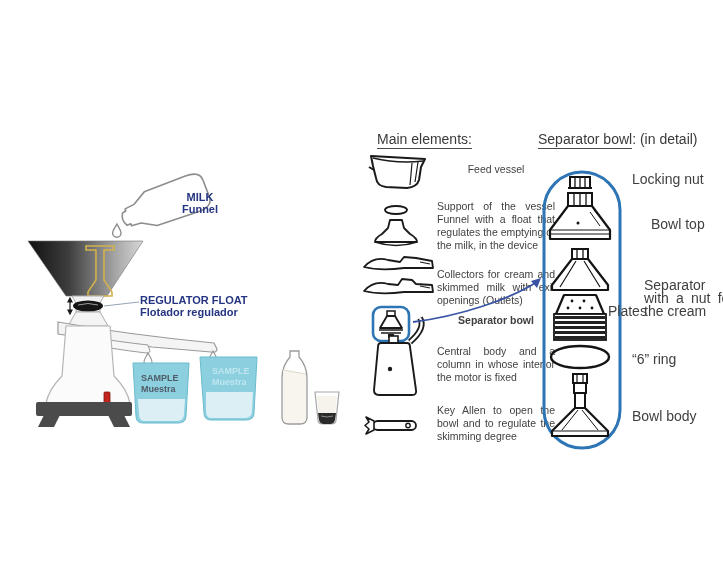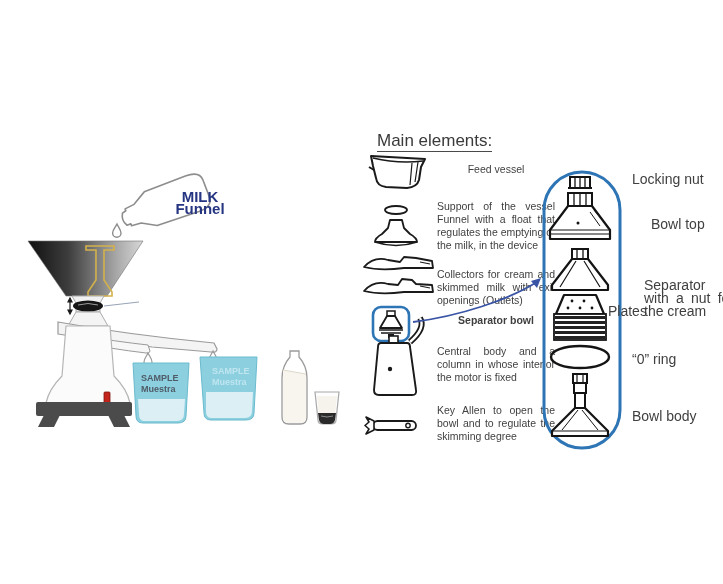--- a/index.html
+++ b/index.html
@@ -1,20 +1,20 @@
 <!DOCTYPE html>
 <html><head>
 <meta charset="utf-8">
 <style>
   html,body{margin:0;padding:0;background:#fff;}
   .canvas{position:relative;width:723px;height:584px;background:#fff;overflow:hidden;
           font-family:"Liberation Sans",sans-serif;color:#3d3d3d;}
   .abs{position:absolute;}
-  .navy{color:#253581;font-weight:bold;line-height:12px;font-size:15px;text-align:center;}
-  .heading{font-size:17px;color:#3a3a3a;white-space:nowrap;}
+  .navy{color:#253581;font-weight:bold;line-height:12px;font-size:11px;text-align:center;}
+  .heading{font-size:14px;color:#3a3a3a;white-space:nowrap;}
   .heading .u{border-bottom:1px solid #4a4a4a;padding-bottom:1px;}
   .desc{font-size:10.5px;line-height:13px;width:118px;text-align:justify;color:#3f3f3f;}
   .desc.single{text-align:center;}
   .bold{font-weight:bold;}
   .partlabel{font-size:14px;line-height:13px;color:#3f3f3f;white-space:nowrap;}
   .partlabel.wrap{white-space:normal;width:90px;text-align:justify;}
   .sample{font-size:9px;font-weight:bold;line-height:11px;text-align:left;}
   .s1{color:#4f5b66;}
   .s2{color:#bfe5ef;}
   svg{display:block;}
@@ -86,20 +86,24 @@
       <path d="M317,396 L337,396 L335,414 L319,414 Z" fill="#f6f3ec"></path>
       <path d="M318,413 L336,413 L335,420 Q334,424 330,424 L324,424 Q320,424 319,420 Z" fill="#2a2a2a"></path>
       <path d="M321,416 Q327,418 333,416" stroke="#8a8a8a" stroke-width="1" fill="none"></path>
     </g>
   </svg>
 
   <div class="abs navy" style="left:168px;top:191px;width:64px;">
     <div>MILK</div>
     <div>Funnel</div>
   </div>
+  <div class="abs navy" style="left:140px;top:294px;width:160px;text-align:left;">
+    <div>REGULATOR FLOAT</div>
+    <div>Flotador regulador</div>
+  </div>
   <div class="abs sample s1" style="left:141px;top:373px;">
     <div>SAMPLE</div>
     <div>Muestra</div>
   </div>
   <div class="abs sample s2" style="left:212px;top:366px;">
     <div>SAMPLE</div>
     <div>Muestra</div>
   </div>
 
   <div class="abs heading" style="left:377px;top:131px;">
@@ -151,20 +155,23 @@
     <circle cx="44" cy="11.5" r="2.2" fill="none" stroke="#1a1a1a" stroke-width="1.4"></circle>
     <path d="M10,7 L2,3 L5,8 L1,11.5 L5,15 L2,20 L10,16 Z" fill="#fff" stroke="#1a1a1a" stroke-width="1.6" stroke-linejoin="round"></path>
   </svg>
   <div class="abs desc" style="left:437px;top:404px;">Key Allen to open the bowl and to regulate the skimming degree</div>
 
   <svg class="abs" style="left:405px;top:268px;" width="145" height="62" viewBox="0 0 145 62">
     <path d="M8,54 C55,48 103,32 132,14" fill="none" stroke="#3954a5" stroke-width="1.8"></path>
     <path d="M136,10 L126,13 L132,20 Z" fill="#3954a5"></path>
   </svg>
 
+  <div class="abs heading" style="left:538px;top:131px;">
+    <span class="u">Separator bowl</span><span>: (in detail)</span>
+  </div>
 
   <svg class="abs" style="left:540px;top:168px;" width="85" height="285" viewBox="0 0 85 285">
     <rect x="4" y="4" width="76" height="276" rx="38" fill="none" stroke="#2e75b6" stroke-width="3"></rect>
 
     <g stroke="#141414" fill="#fff">
       <rect x="30" y="9" width="20" height="11" stroke-width="2"></rect>
       <path d="M35,9 V20 M40,9 V20 M45,9 V20" stroke-width="1.3"></path>
       <path d="M28,20 H52" stroke-width="2"></path>
     </g>
 
@@ -209,16 +216,16 @@
       <path d="M35,240 L45,240 L68,263 L68,268 L12,268 L12,263 Z" stroke-width="2.2" stroke-linejoin="round"></path>
       <path d="M13,263 H67" stroke-width="1.2" fill="none"></path>
       <path d="M38,242 L22,262 M42,242 L58,262" stroke-width="1" fill="none"></path>
     </g>
   </svg>
 
   <div class="abs partlabel" style="left:632px;top:173px;">Locking nut</div>
   <div class="abs partlabel" style="left:632px;top:218px;padding-left:19px;">Bowl top</div>
   <div class="abs partlabel wrap" style="left:644px;top:253px;margin-top:26px;">Separator with a nut for the cream</div>
   <div class="abs partlabel" style="left:608px;top:305px;">Plates</div>
-  <div class="abs partlabel" style="left:632px;top:353px;">“0” ring</div>
+  <div class="abs partlabel" style="left:632px;top:353px;">“6” ring</div>
   <div class="abs partlabel" style="left:632px;top:410px;">Bowl body</div>
 
 </div>
 
 </body></html>

